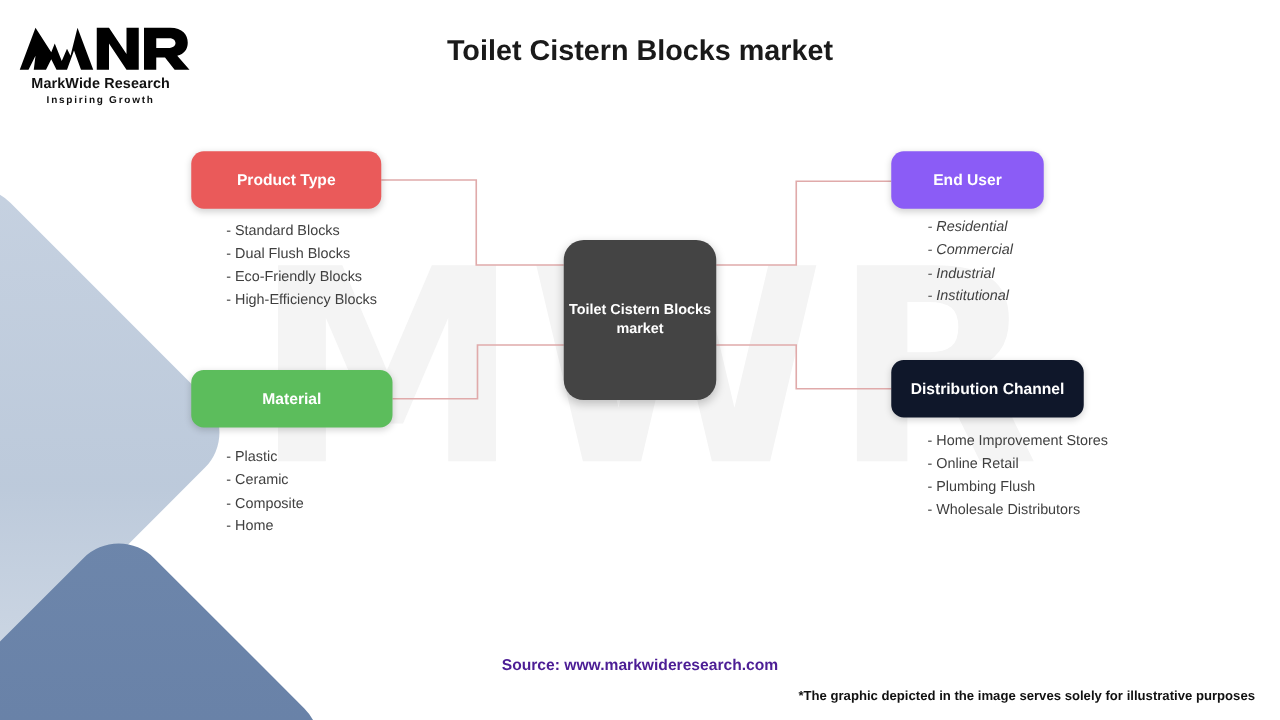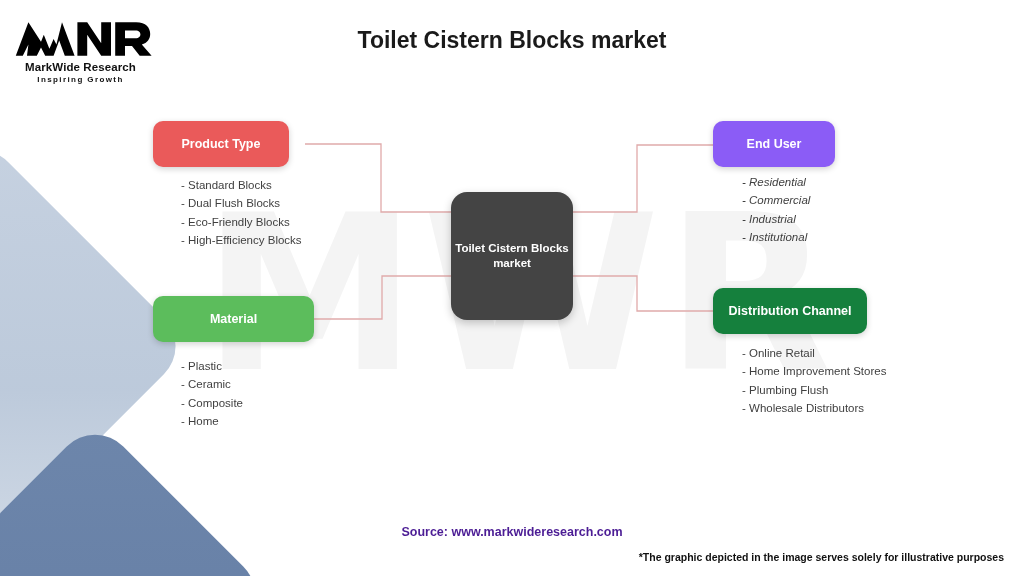--- a/index.html
+++ b/index.html
@@ -112,24 +112,24 @@
     position: absolute;
     border-radius: 10px;
     color: #ffffff;
     font-size: 12.5px;
     font-weight: bold;
     display: flex;
     align-items: center;
     justify-content: center;
     box-shadow: 0 2px 6px rgba(0,0,0,0.18);
   }
-  .node-product   { left: 153px; top: 121px; width: 136px; height: 46px; background: #ea5a5a; }
+  .node-product   { left: 153px; top: 121px; width: 152px; height: 46px; background: #ea5a5a; }
   .node-material  { left: 153px; top: 296px; width: 161px; height: 46px; background: #5cbd5c; }
   .node-enduser   { left: 713px; top: 121px; width: 122px; height: 46px; background: #8b5cf6; }
-  .node-channel   { left: 713px; top: 288px; width: 154px; height: 46px; background: #15803d; align-items: center; }
+  .node-channel   { left: 713px; top: 288px; width: 154px; height: 46px; background: #0f172a; align-items: center; }
 
   .node-center {
     position: absolute;
     left: 451px;
     top: 192px;
     width: 122px;
     height: 128px;
     border-radius: 16px;
     background: #444444;
     color: #ffffff;
@@ -240,22 +240,22 @@
     <div>- Residential</div>
     <div>- Commercial</div>
     <div>- Industrial</div>
     <div>- Institutional</div>
   </div>
 
   <div class="node node-channel">
     <span>Distribution Channel</span>
   </div>
   <div class="items items-channel">
+    <div>- Home Improvement Stores</div>
     <div>- Online Retail</div>
-    <div>- Home Improvement Stores</div>
     <div>- Plumbing Flush</div>
     <div>- Wholesale Distributors</div>
   </div>
 
   <div class="source">Source: www.markwideresearch.com</div>
   <div class="disclaimer">*The graphic depicted in the image serves solely for illustrative purposes</div>
 
 </div>
 
 </body></html>

